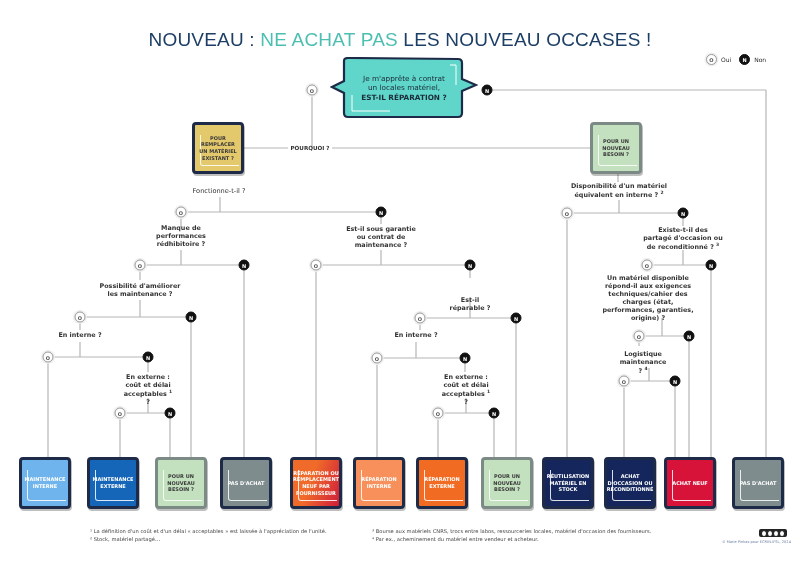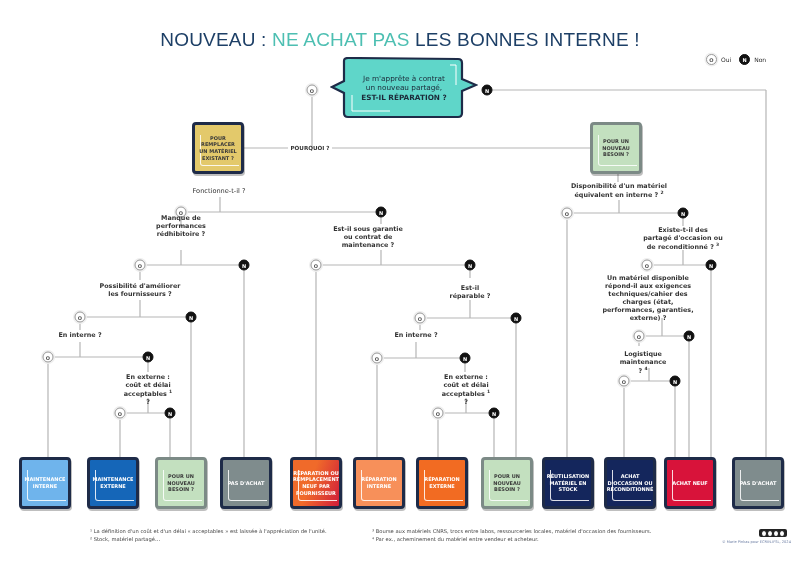--- a/index.html
+++ b/index.html
@@ -103,80 +103,80 @@
 
     <line x1="639" y1="336" x2="639" y2="346"></line>
     <line x1="649" y1="368" x2="649" y2="381"></line>
     <line x1="624" y1="381" x2="675" y2="381"></line>
     <line x1="624" y1="381" x2="624" y2="458"></line>
     <line x1="675" y1="381" x2="675" y2="458"></line>
   </g>
 </svg>
 
 <div class="title">
-  <span>NOUVEAU : </span><span class="accent">NE ACHAT PAS</span><span> LES BONNES INTERNE !</span>
+  <span>NOUVEAU : </span><span class="accent">NE ACHAT PAS</span><span> LES NOUVEAU OCCASES !</span>
 </div>
 
 <div class="legend">
   <span class="node o" style="position:static;transform:none;">O</span>
   <span>Oui</span>
   <span class="node n" style="position:static;transform:none;margin-left:4px;">N</span>
   <span>Non</span>
 </div>
 
 <svg class="bubble" viewBox="0 0 148 62">
   <path d="M14 4 Q14 1 18 1 L128 2 Q132 2 132 6 L132 22 L146 28 L132 34 L132 56 Q132 60 128 60 L18 60 Q14 60 14 56 L14 36 L2 30 L14 24 Z" fill="#5fd6c9" stroke="#1e2b48" stroke-width="2.2"></path>
   <path d="M120 8 L126 8 L126 28" stroke="#fff" stroke-width="1" fill="none"></path>
   <path d="M22 38 L22 54 L60 54" stroke="#fff" stroke-width="1" fill="none"></path>
 </svg>
 <div class="bubble-text">
   <div>Je m'apprête à contrat</div>
-  <div>un nouveau partagé,</div>
+  <div>un locales matériel,</div>
   <div><b>EST-IL RÉPARATION ?</b></div>
 </div>
 
 <div class="node o" style="left:312px;top:90px;">O</div>
 <div class="node n" style="left:487px;top:90px;">N</div>
 
 <div class="q" style="left:310px;top:145px;font-size:5.6px;">POURQUOI ?</div>
 
 <div class="card dark-text" style="left:192px;top:122px;background:#e3c96b;">
   <span>POUR REMPLACER UN MATÉRIEL EXISTANT ?</span>
 </div>
 <div class="card dark-text" style="left:590px;top:122px;background:#c3e0bf;border-color:#7c8a86;">
   <span>POUR UN NOUVEAU BESOIN ?</span>
 </div>
 
 <div class="q" style="left:219px;top:187px;font-weight:normal;font-size:6.6px;">Fonctionne-t-il ?</div>
 <div class="node o" style="left:181px;top:212px;">O</div>
 <div class="node n" style="left:381px;top:212px;">N</div>
 
-<div class="q" style="left:181px;top:214px;white-space:normal;width:66px;">Manque de performances rédhibitoire ?</div>
+<div class="q" style="left:181px;top:224px;white-space:normal;width:66px;">Manque de performances rédhibitoire ?</div>
 <div class="node o" style="left:140px;top:265px;">O</div>
 <div class="node n" style="left:244px;top:265px;">N</div>
 
-<div class="q" style="left:140px;top:282px;white-space:normal;width:86px;">Possibilité d'améliorer les fournisseurs ?</div>
+<div class="q" style="left:140px;top:282px;white-space:normal;width:86px;">Possibilité d'améliorer les maintenance ?</div>
 <div class="node n" style="left:191px;top:317px;">N</div>
 <div class="node o" style="left:80px;top:317px;">O</div>
 
 <div class="q" style="left:80px;top:331px;">En interne ?</div>
 <div class="node o" style="left:48px;top:357px;">O</div>
 <div class="node n" style="left:148px;top:357px;">N</div>
 
 <div class="q" style="left:148px;top:373px;white-space:normal;width:54px;">
   <span>En externe : coût et délai acceptables</span> <span class="sup">1</span> ?
 </div>
 <div class="node o" style="left:120px;top:413px;">O</div>
 <div class="node n" style="left:170px;top:413px;">N</div>
 
-<div class="q" style="left:368px;top:225px;white-space:normal;width:80px;">Est-il sous garantie ou contrat de maintenance ?</div>
+<div class="q" style="left:381px;top:225px;white-space:normal;width:80px;">Est-il sous garantie ou contrat de maintenance ?</div>
 <div class="node o" style="left:316px;top:265px;">O</div>
 <div class="node n" style="left:470px;top:265px;">N</div>
 
-<div class="q" style="left:470px;top:284px;white-space:normal;width:46px;">Est-il réparable ?</div>
+<div class="q" style="left:470px;top:296px;white-space:normal;width:46px;">Est-il réparable ?</div>
 <div class="node o" style="left:420px;top:318px;">O</div>
 <div class="node n" style="left:516px;top:318px;">N</div>
 
 <div class="q" style="left:416px;top:331px;">En interne ?</div>
 <div class="node o" style="left:377px;top:358px;">O</div>
 <div class="node n" style="left:465px;top:358px;">N</div>
 
 <div class="q" style="left:466px;top:373px;white-space:normal;width:54px;">
   <span>En externe : coût et délai acceptables</span> <span class="sup">1</span> ?
 </div>
@@ -188,21 +188,21 @@
 </div>
 <div class="node o" style="left:567px;top:213px;">O</div>
 <div class="node n" style="left:683px;top:213px;">N</div>
 
 <div class="q" style="left:683px;top:226px;white-space:normal;width:80px;">
   <span>Existe-t-il des partagé d'occasion ou de reconditionné ?</span> <span class="sup">3</span>
 </div>
 <div class="node o" style="left:647px;top:265px;">O</div>
 <div class="node n" style="left:711px;top:265px;">N</div>
 
-<div class="q" style="left:648px;top:274px;white-space:normal;width:102px;">Un matériel disponible répond-il aux exigences techniques/cahier des charges (état, performances, garanties, externe) ?</div>
+<div class="q" style="left:648px;top:274px;white-space:normal;width:102px;">Un matériel disponible répond-il aux exigences techniques/cahier des charges (état, performances, garanties, origine) ?</div>
 <div class="node o" style="left:639px;top:336px;">O</div>
 <div class="node n" style="left:689px;top:336px;">N</div>
 
 <div class="q" style="left:643px;top:350px;white-space:normal;width:52px;">
   <span>Logistique maintenance ?</span> <span class="sup">4</span>
 </div>
 <div class="node o" style="left:624px;top:381px;">O</div>
 <div class="node n" style="left:675px;top:381px;">N</div>
 
 <div class="card white-text" style="left:19px;top:457px;background:#6fb4ec;">

